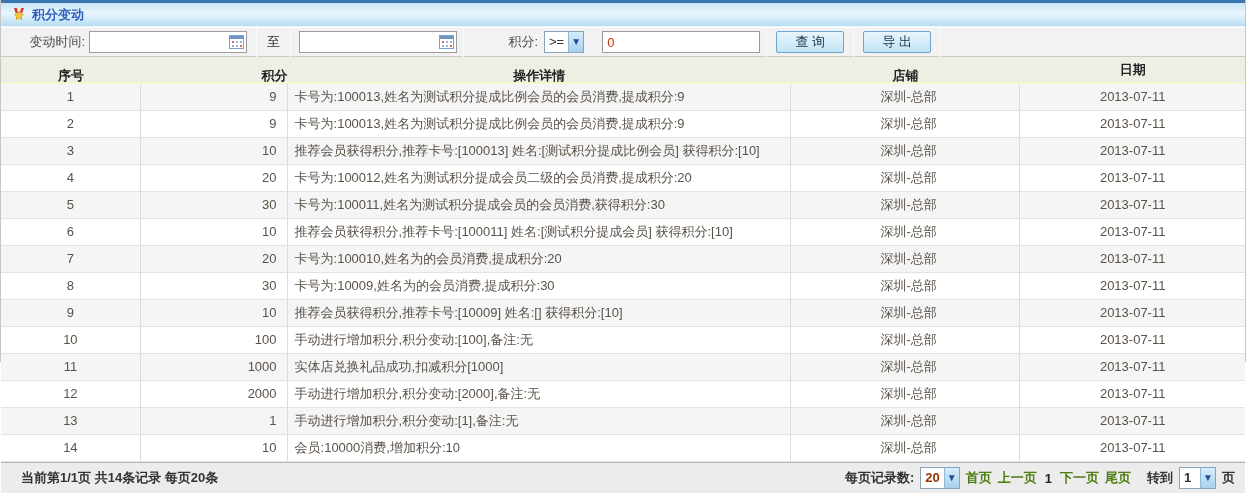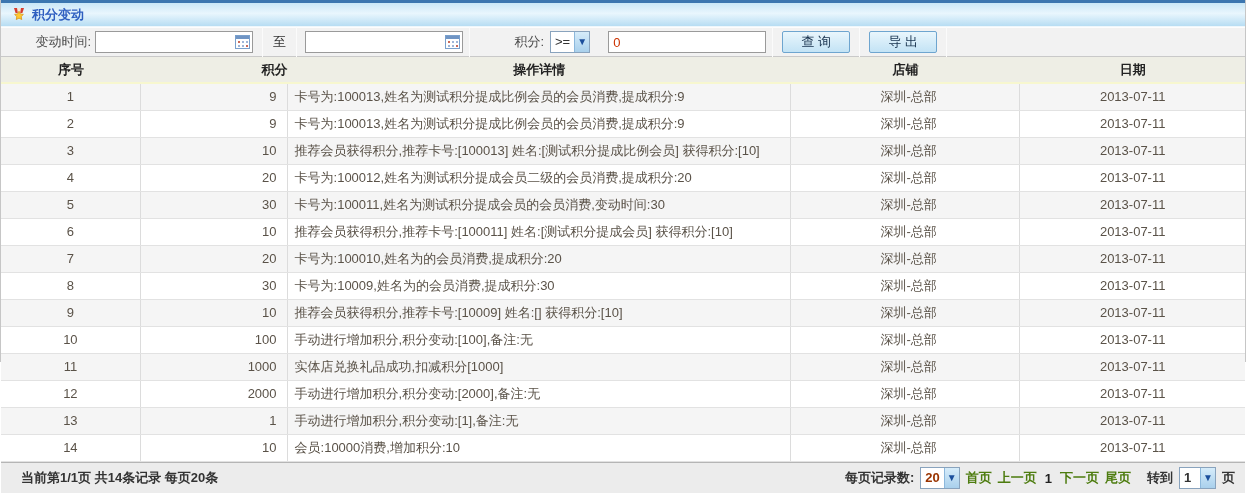--- a/index.html
+++ b/index.html
@@ -11,21 +11,21 @@
   .top-line { height:3px; background:#3b76b0; }
   .titlebar { height:24px; background:linear-gradient(180deg,#c9e7f8 0%,#e9f6fd 45%,#b7ddf3 100%);
               display:flex; align-items:center; padding-left:10px; border-bottom:1px solid #eef7fc; }
   .titlebar .title { color:#2f5fc0; font-weight:bold; font-size:13px; margin-left:5px; }
   .medal { width:16px; height:16px; display:inline-block; }
 
   
   .filterbar { height:30px; background:#f2f2f2; border-top:1px solid #fdfdfd; border-bottom:1px solid #c9c9c9;
                display:flex; align-items:center; font-size:13px; color:#4c4c4c; }
   .flabel { display:inline-block; text-align:right; }
-  .lab-time { width:88px; padding-right:4px;margin-left:6px; }
+  .lab-time { width:88px; padding-right:4px; }
   .inpwrap { position:relative; display:inline-flex; align-items:center; }
   .txt { height:22px; border:1px solid #9a9a9a; background:#fff; font-size:13px; padding:0 4px;
          font-family:"Liberation Sans","DejaVu Sans",sans-serif; }
   .date-inp { width:158px; padding-right:20px; }
   .cal { position:absolute; right:3px; top:4px; width:15px; height:14px; cursor:pointer; }
   .vsep { width:1px; height:30px; background:#c9c9c9; border-right:1px solid #fbfbfb; margin:0 0; }
   .to-cell { width:33px; text-align:center; color:#333; }
   .lab-points { width:50px; padding-right:6px; margin-left:30px; }
   .sel { display:inline-flex; height:22px; border:1px solid #89a3bd; background:#fff; align-items:stretch; cursor:pointer; }
   .sel .val { padding:0 4px; line-height:20px; font-size:13px; color:#333; min-width:20px; }
@@ -44,21 +44,21 @@
   .tbody { }
   .tr { height:27px; display:flex; border-bottom:1px solid #e2e2e2; background:#fff;
         font-size:13px; color:#5a5248; }
   .tr.alt { background:#f5f5f5; }
   .td { line-height:26px; overflow:hidden; white-space:nowrap; }
   .c-no     { width:140px; text-align:center; border-right:1px solid #dcdcdc; }
   .c-points { width:147px; text-align:right; padding-right:10px; border-right:1px solid #dcdcdc; }
   .c-detail { width:504px; text-align:left; padding-left:7px; border-right:1px solid #dcdcdc; }
   .c-store  { width:230px; text-align:center; padding-left:7px; border-right:1px solid #dcdcdc; }
   .c-date   { width:225px; text-align:center; }
-  .th.c-no,.th.c-points,.th.c-detail,.th.c-store { border-right:none; }
+  .th.c-no,.th.c-points,.th.c-detail,.th.c-store { border-right:none;margin-top:6px; }
   .th.c-points { text-align:right; padding-right:0; }
   .th.c-detail,.th.c-store { text-align:center; padding-left:0; }
 
   
   .footer { height:31px; background:#ececec; border-top:1px solid #b5b5b5; display:flex;
             align-items:center; font-size:13px; font-weight:bold; color:#333; }
   .f-left { padding-left:20px; flex:1; }
   .f-right { display:flex; align-items:center; gap:6px; padding-right:10px; }
   .pagesel .val { color:#993300; }
   .pg-link { color:#4d7c0f; text-decoration:none; cursor:default; }
@@ -173,21 +173,21 @@
       <div class="tr">
       <span class="td c-no">4</span>
       <span class="td c-points">20</span>
       <span class="td c-detail">卡号为:100012,姓名为测试积分提成会员二级的会员消费,提成积分:20</span>
       <span class="td c-store">深圳-总部</span>
       <span class="td c-date">2013-07-11</span>
     </div>
       <div class="tr alt">
       <span class="td c-no">5</span>
       <span class="td c-points">30</span>
-      <span class="td c-detail">卡号为:100011,姓名为测试积分提成会员的会员消费,变动时间:30</span>
+      <span class="td c-detail">卡号为:100011,姓名为测试积分提成会员的会员消费,获得积分:30</span>
       <span class="td c-store">深圳-总部</span>
       <span class="td c-date">2013-07-11</span>
     </div>
       <div class="tr">
       <span class="td c-no">6</span>
       <span class="td c-points">10</span>
       <span class="td c-detail">推荐会员获得积分,推荐卡号:[100011] 姓名:[测试积分提成会员] 获得积分:[10]</span>
       <span class="td c-store">深圳-总部</span>
       <span class="td c-date">2013-07-11</span>
     </div>

